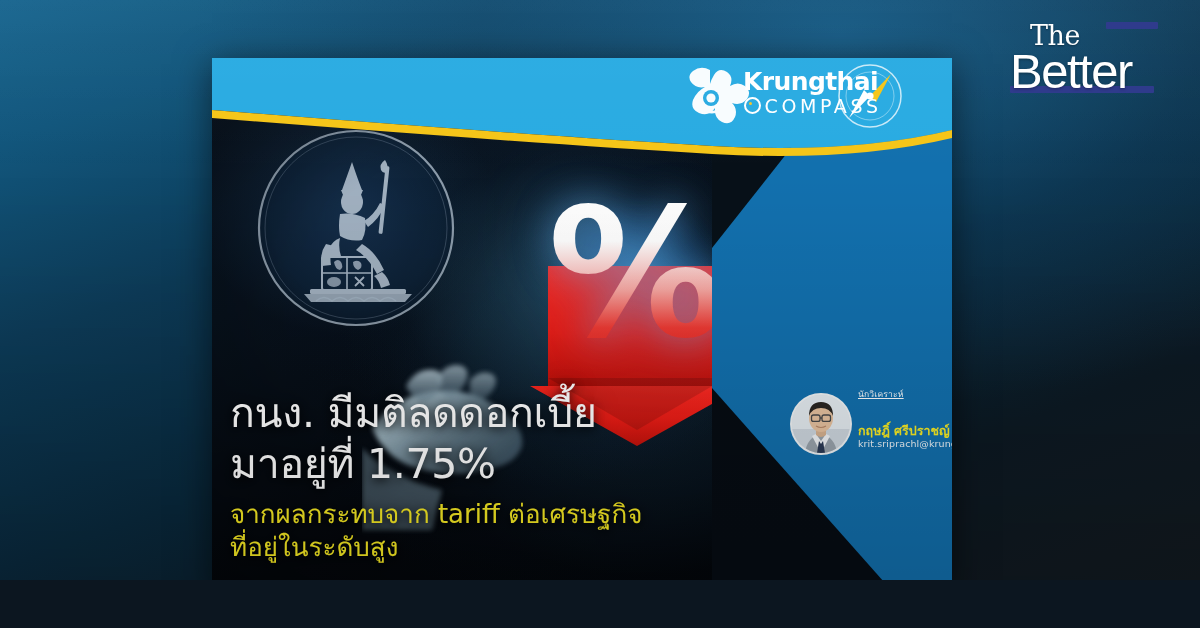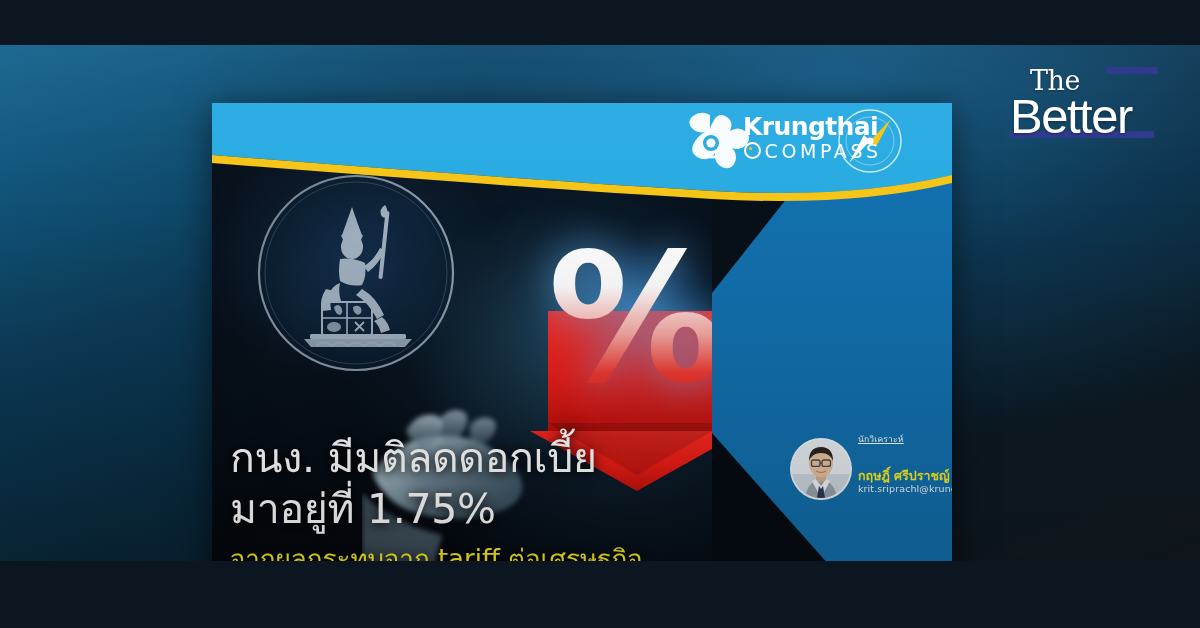--- a/index.html
+++ b/index.html
@@ -11,26 +11,25 @@
     width: 1200px;
     height: 628px;
     overflow: hidden;
     font-family: "DejaVu Sans", "Liberation Sans", sans-serif;
   }
 
   
   #stage {
     position: relative;
     width: 1200px;
-    height: 516px;
+    height: 580px;
     overflow: hidden;
     background:
       radial-gradient(ellipse 900px 520px at 70% 6%, rgba(24,96,140,0.85) 0%, rgba(18,70,106,0.45) 40%, rgba(10,26,40,0) 72%),
       linear-gradient(160deg, #17658f 0%, #12567c 14%, #0d3c59 34%, #0a2a3e 56%, #0d1a24 78%, #131a20 100%);
-    margin-top: 45px;
   }
   #stage::after {
     content: "";
     position: absolute;
     inset: 0;
     background: linear-gradient(180deg, rgba(255,255,255,0.03) 0%, rgba(0,0,0,0.0) 30%, rgba(0,0,0,0.18) 100%);
     pointer-events: none;
   }
 
   

